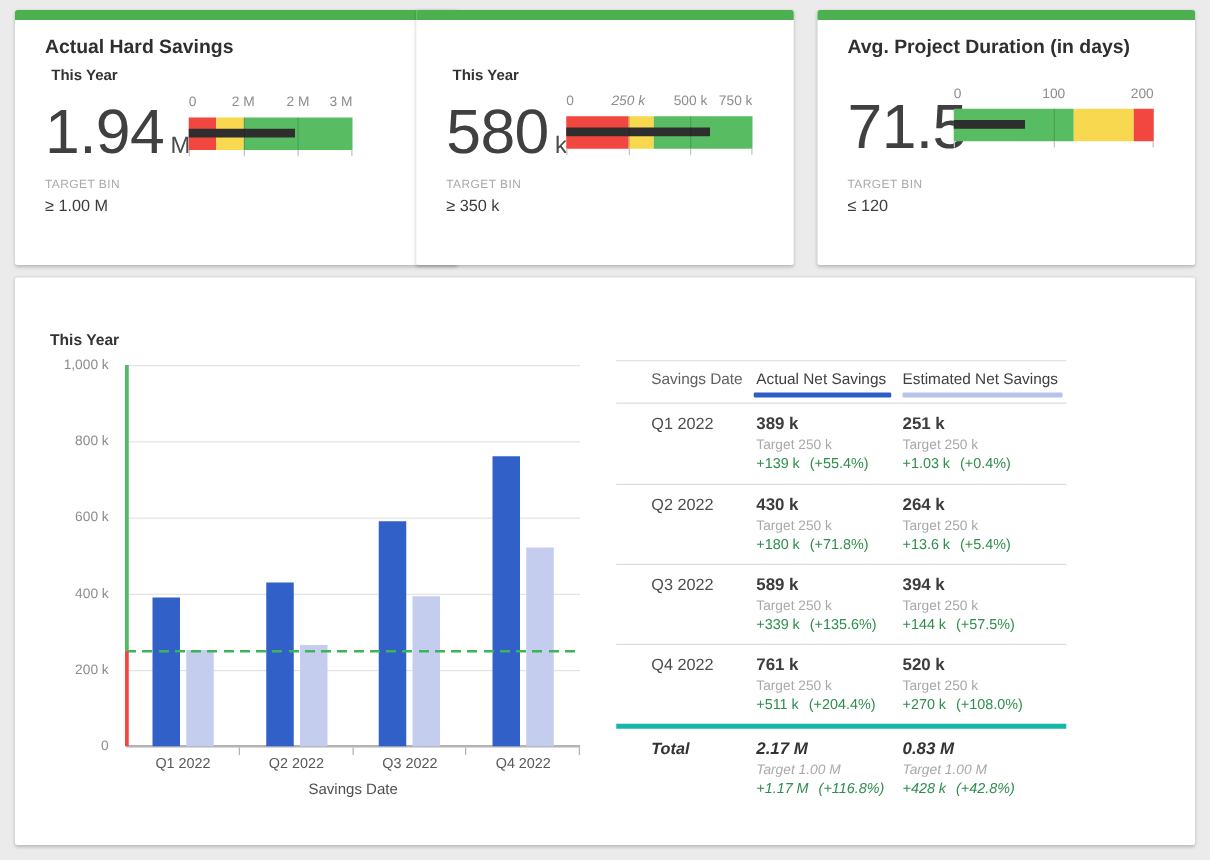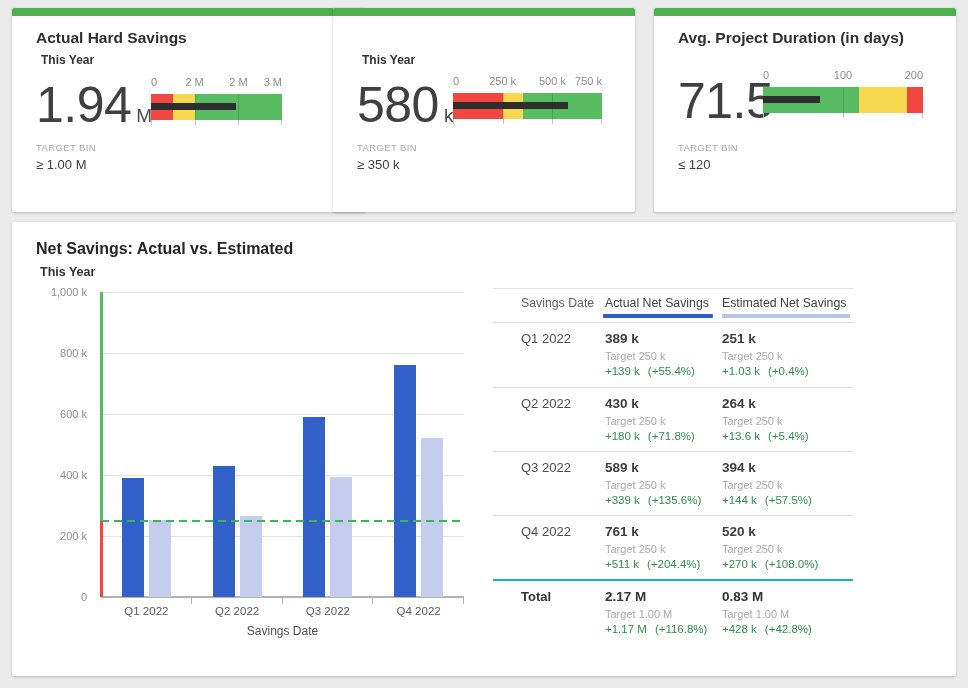--- a/index.html
+++ b/index.html
@@ -57,21 +57,21 @@
 
   #net-table { position:absolute; left:481px; top:66px; width:360px; border-top:1px solid #e2e2e2; }
   .thead { position:relative; height:34px; border-bottom:1px solid #dcdcdc; }
   .th { position:absolute; top:7px; font-size:12.3px; line-height:15px; white-space:nowrap; }
   .th.c1 { left:28px; color:#5f5f5f; }
   .th.c2 { left:112px; color:#404040; }
   .th.c3 { left:229px; color:#404040; }
   .th-underline { position:absolute; top:25px; height:4px; border-radius:1px; }
   .trow { position:relative; height:64px; }
   .trow + .trow { border-top:1px solid #dcdcdc; }
-  .trow.total { border-top:2px solid #14b8a6; }
+  .trow.total { border-top:4px solid #14b8a6;font-style:italic; }
   .cell { position:absolute; top:8px; white-space:nowrap; }
   .cell.c1 { left:28px; font-size:13px; line-height:16px; color:#4d4d4d; }
   .cell.c2 { left:112px; }
   .cell.c3 { left:229px; }
   .cv { font-size:13.5px; line-height:16px; font-weight:600; color:#3d3d3d; }
   .ct { font-size:11px; line-height:14px; color:#a9a9a9; margin-top:2px; }
   .cd { font-size:11.5px; line-height:14px; color:#2d8e4d; margin-top:1px; }
   .cd .pct { margin-left:8px; }
   .trow.total .cell.c1 { font-weight:700; color:#333; }
   .trow.total .cv { font-weight:700; color:#333; }
@@ -112,21 +112,21 @@
   <div class="kpi-value">
     <span class="num">580</span><span class="suffix">k</span>
   </div>
   <div class="bullet">
       <div class="band-seg" style="left: 0%; width: 33.3%; background: rgb(242, 71, 65);"></div>
       <div class="band-seg" style="left: 33.3%; width: 13.4%; background: rgb(247, 216, 79);"></div>
       <div class="band-seg" style="left: 46.7%; width: 53.3%; background: rgb(88, 188, 98);"></div>
       <div class="measure" style="width: 77.3%; background: rgb(46, 46, 46);"></div>
       <div class="tick-label" style="left: 0%; transform: none;">0</div>
       <div class="mark-out" style="left: calc(0% + 0px);"></div>
-      <div class="tick-label" style="left: 33.3%; transform: translateX(-50%);">250 k</div>
+      <div class="tick-label" style="left: 33.3%; transform: translateX(-50%); font-style: italic;">250 k</div>
       <div class="mark-in" style="left: 33.3%;"></div>
       <div class="mark-out" style="left: calc(33.3% + 0px);"></div>
       <div class="tick-label" style="left: 66.7%; transform: translateX(-50%);">500 k</div>
       <div class="mark-in" style="left: 66.7%;"></div>
       <div class="mark-out" style="left: calc(66.7% + 0px);"></div>
       <div class="tick-label" style="left: 100%; transform: translateX(-100%);">750 k</div>
       <div class="mark-out" style="left: calc(100% - 1px);"></div>
     </div>
   <div class="tb-label">TARGET BIN</div>
   <div class="tb-value">≥ 350 k</div>
@@ -149,21 +149,20 @@
       <div class="mark-in" style="left: 50%;"></div>
       <div class="mark-out" style="left: calc(50% + 0px);"></div>
       <div class="tick-label" style="left: 100%; transform: translateX(-100%);">200</div>
       <div class="mark-out" style="left: calc(100% - 1px);"></div>
     </div>
   <div class="tb-label">TARGET BIN</div>
   <div class="tb-value">≤ 120</div>
 </section>
 
 <section class="card" id="panel">
-  <h2 class="panel-title">Net Savings: Actual vs. Estimated</h2>
   <div class="panel-sub">This Year</div>
   <div id="plot">
       <div class="ylab" style="top: 299px;">0</div>
       <div class="gridline" style="top: 244px;"></div>
       <div class="ylab" style="top: 238px;">200 k</div>
       <div class="gridline" style="top: 183px;"></div>
       <div class="ylab" style="top: 177px;">400 k</div>
       <div class="gridline" style="top: 122px;"></div>
       <div class="ylab" style="top: 116px;">600 k</div>
       <div class="gridline" style="top: 61px;"></div>

